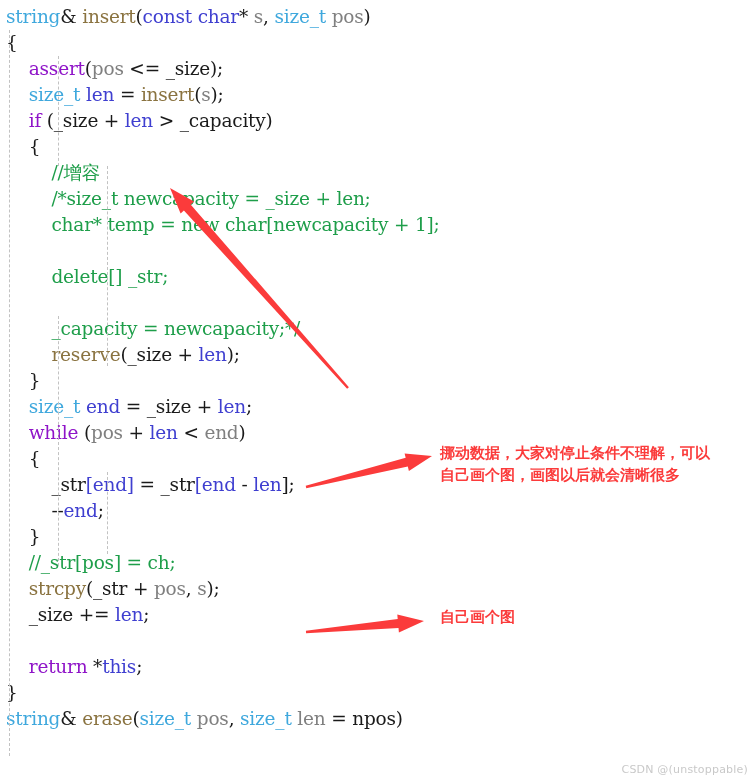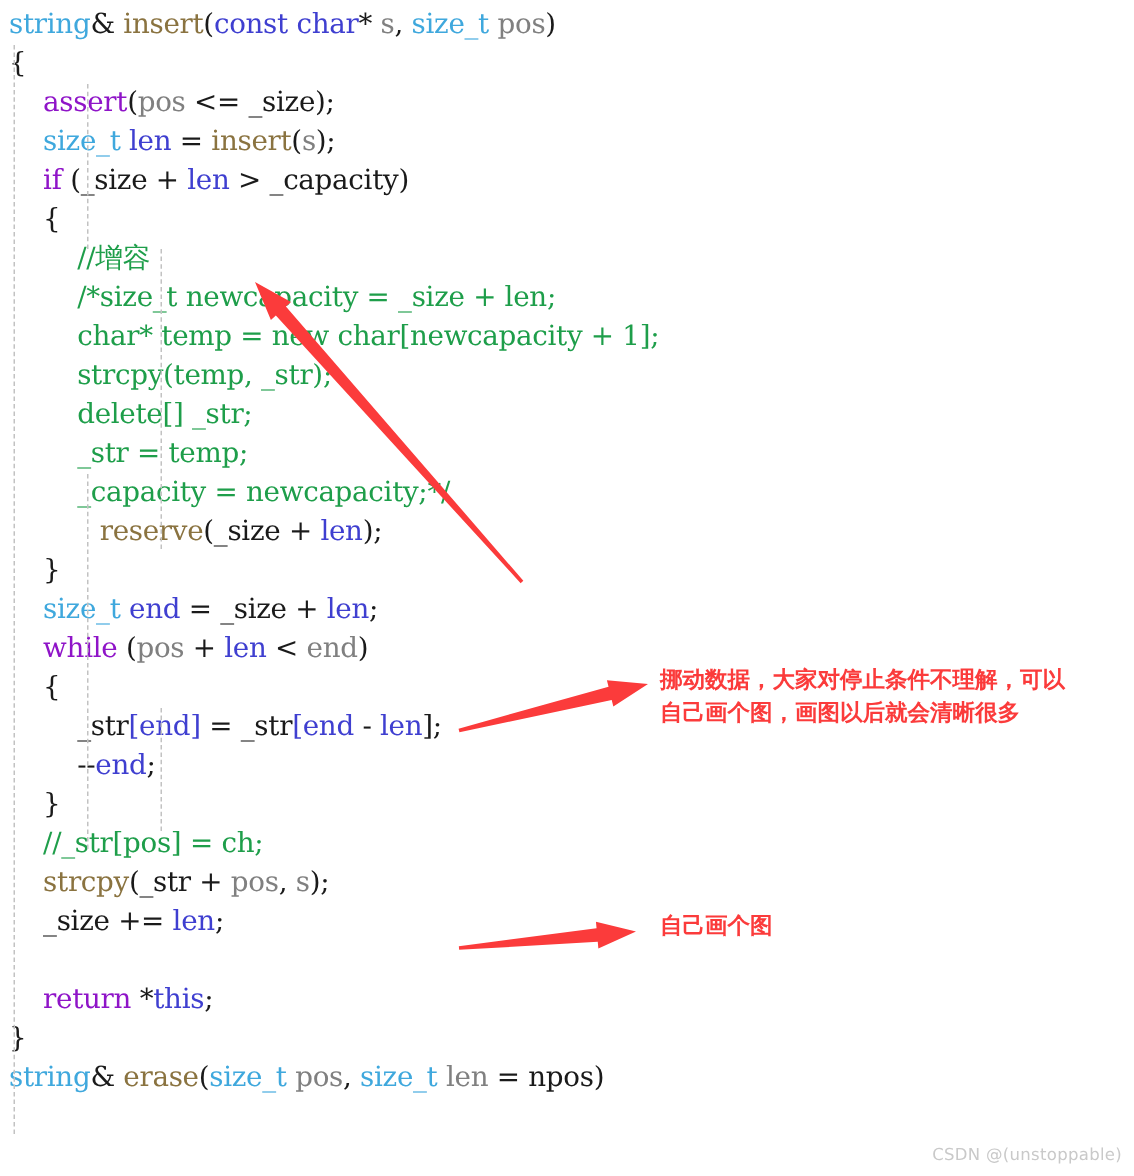--- a/index.html
+++ b/index.html
@@ -93,25 +93,24 @@
   <div id="code">
       <div class="line" style="position: absolute; left: 6px; top: 4px;"><span class="txt plain"></span><span class="txt typ">string</span><span class="txt plain">&amp; </span><span class="txt fn">insert</span><span class="txt plain">(</span><span class="txt blu">const</span><span class="txt plain"> </span><span class="txt blu">char</span><span class="txt plain">* </span><span class="txt var">s</span><span class="txt plain">, </span><span class="txt typ">size_t</span><span class="txt plain"> </span><span class="txt var">pos</span><span class="txt plain">)</span></div>
       <div class="line" style="position: absolute; left: 6px; top: 30px;"><span class="txt plain"></span><span class="txt plain">{</span></div>
       <div class="line" style="position: absolute; left: 6px; top: 56px;"><span class="txt plain">    </span><span class="txt kw">assert</span><span class="txt plain">(</span><span class="txt var">pos</span><span class="txt plain"> &lt;= </span><span class="txt plain">_size</span><span class="txt plain">);</span></div>
       <div class="line" style="position: absolute; left: 6px; top: 82px;"><span class="txt plain">    </span><span class="txt typ">size_t</span><span class="txt plain"> </span><span class="txt blu">len</span><span class="txt plain"> = </span><span class="txt fn">insert</span><span class="txt plain">(</span><span class="txt var">s</span><span class="txt plain">);</span></div>
       <div class="line" style="position: absolute; left: 6px; top: 108px;"><span class="txt plain">    </span><span class="txt kw">if</span><span class="txt plain"> (</span><span class="txt plain">_size</span><span class="txt plain"> + </span><span class="txt blu">len</span><span class="txt plain"> &gt; </span><span class="txt plain">_capacity</span><span class="txt plain">)</span></div>
       <div class="line" style="position: absolute; left: 6px; top: 134px;"><span class="txt plain">    </span><span class="txt plain">{</span></div>
       <div class="line" style="position: absolute; left: 6px; top: 160px;"><span class="txt plain">        </span><span class="txt cmt">//增容</span></div>
       <div class="line" style="position: absolute; left: 6px; top: 186px;"><span class="txt plain">        </span><span class="txt cmt">/*size_t newcapacity = _size + len;</span></div>
       <div class="line" style="position: absolute; left: 6px; top: 212px;"><span class="txt plain">        </span><span class="txt cmt">char* temp = new char[newcapacity + 1];</span></div>
-      <div class="line" style="position: absolute; left: 6px; top: 238px;"><span class="txt plain">        </span><span class="txt cmt">strcpy(temp, _str);</span></div>
       <div class="line" style="position: absolute; left: 6px; top: 264px;"><span class="txt plain">        </span><span class="txt cmt">delete[] _str;</span></div>
-      <div class="line" style="position: absolute; left: 6px; top: 290px;"><span class="txt plain">        </span><span class="txt cmt">_str = temp;</span></div>
+      <div class="line" style="position: absolute; left: 6px; top: 290px;"><span class="txt plain">        </span></div>
       <div class="line" style="position: absolute; left: 6px; top: 316px;"><span class="txt plain">        </span><span class="txt cmt">_capacity = newcapacity;*/</span></div>
-      <div class="line" style="position: absolute; left: 21px; top: 342px;"><span class="txt plain">        </span><span class="txt fn">reserve</span><span class="txt plain">(</span><span class="txt plain">_size</span><span class="txt plain"> + </span><span class="txt blu">len</span><span class="txt plain">);</span></div>
+      <div class="line" style="position: absolute; left: 6px; top: 342px;"><span class="txt plain">        </span><span class="txt fn">reserve</span><span class="txt plain">(</span><span class="txt plain">_size</span><span class="txt plain"> + </span><span class="txt blu">len</span><span class="txt plain">);</span></div>
       <div class="line" style="position: absolute; left: 6px; top: 368px;"><span class="txt plain">    </span><span class="txt plain">}</span></div>
       <div class="line" style="position: absolute; left: 6px; top: 420px;"><span class="txt plain">    </span><span class="txt kw">while</span><span class="txt plain"> (</span><span class="txt var">pos</span><span class="txt plain"> + </span><span class="txt blu">len</span><span class="txt plain"> &lt; </span><span class="txt var">end</span><span class="txt plain">)</span></div>
       <div class="line" style="position: absolute; left: 6px; top: 394px;"><span class="txt plain">    </span><span class="txt typ">size_t</span><span class="txt plain"> </span><span class="txt blu">end</span><span class="txt plain"> = </span><span class="txt plain">_size</span><span class="txt plain"> + </span><span class="txt blu">len</span><span class="txt plain">;</span></div>
       <div class="line" style="position: absolute; left: 6px; top: 446px;"><span class="txt plain">    </span><span class="txt plain">{</span></div>
       <div class="line" style="position: absolute; left: 6px; top: 472px;"><span class="txt plain">        </span><span class="txt plain">_str</span><span class="txt blu">[</span><span class="txt blu">end</span><span class="txt blu">]</span><span class="txt plain"> = </span><span class="txt plain">_str</span><span class="txt blu">[</span><span class="txt blu">end</span><span class="txt plain"> - </span><span class="txt blu">len</span><span class="txt plain">];</span></div>
       <div class="line" style="position: absolute; left: 6px; top: 498px;"><span class="txt plain">        </span><span class="txt plain">--</span><span class="txt blu">end</span><span class="txt plain">;</span></div>
       <div class="line" style="position: absolute; left: 6px; top: 524px;"><span class="txt plain">    </span><span class="txt plain">}</span></div>
       <div class="line" style="position: absolute; left: 6px; top: 550px;"><span class="txt plain">    </span><span class="txt cmt">//_str[pos] = ch;</span></div>
       <div class="line" style="position: absolute; left: 6px; top: 576px;"><span class="txt plain">    </span><span class="txt fn">strcpy</span><span class="txt plain">(</span><span class="txt plain">_str</span><span class="txt plain"> + </span><span class="txt var">pos</span><span class="txt plain">, </span><span class="txt var">s</span><span class="txt plain">);</span></div>
       <div class="line" style="position: absolute; left: 6px; top: 602px;"><span class="txt plain">    </span><span class="txt plain">_size</span><span class="txt plain"> += </span><span class="txt blu">len</span><span class="txt plain">;</span></div>

